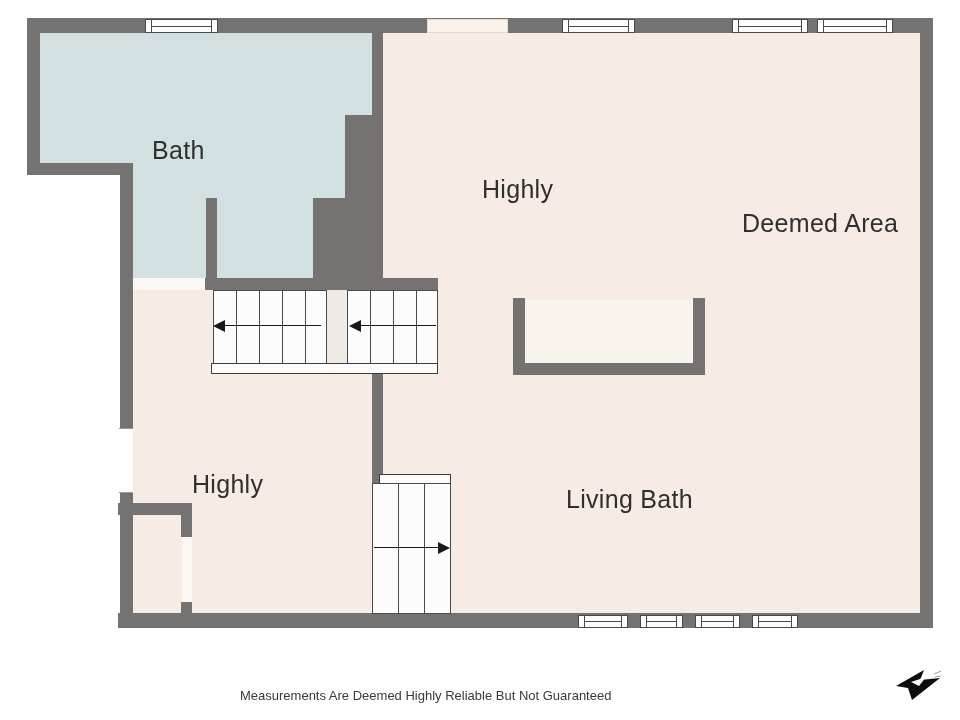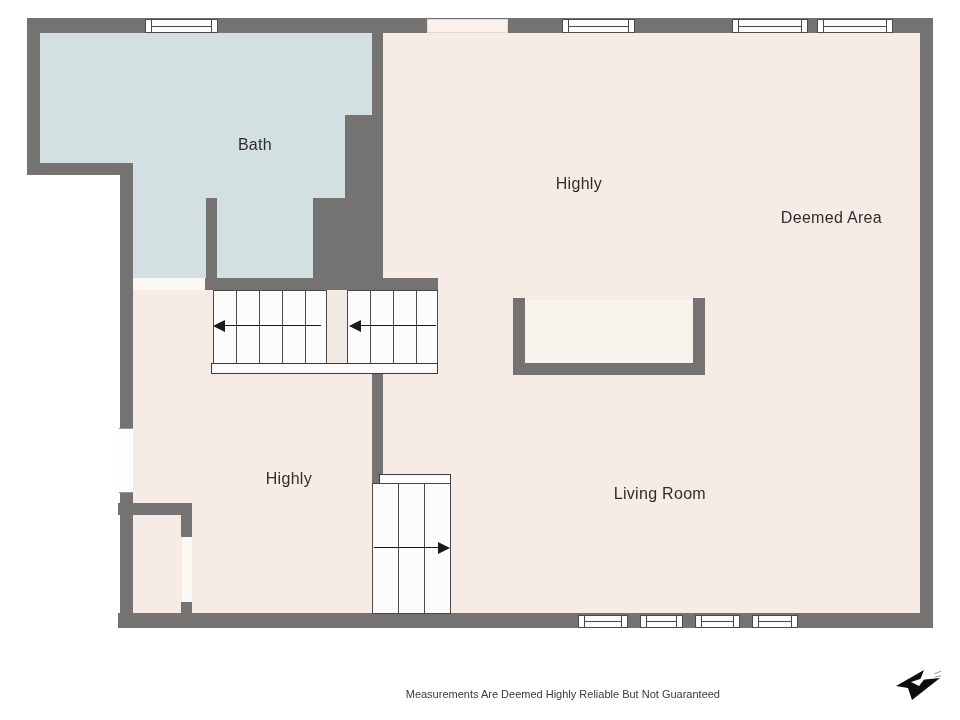--- a/index.html
+++ b/index.html
@@ -27,24 +27,24 @@
   .stairbox{background-color:var(--stair_fill);border:1px solid var(--stair_line);}
   .steps-v{background-image:repeating-linear-gradient(to right,transparent 0 22px,var(--stair_line) 22px 23px);}
   .steps-v-wide{background-image:repeating-linear-gradient(to right,transparent 0 25px,var(--stair_line) 25px 26px);}
   .divider{background:var(--divider_fill);border-left:1px solid var(--stair_line);border-right:1px solid var(--stair_line);}
   .rail{background:var(--stair_fill);border:1px solid #3c3c3c;}
   .arrow-line{position:absolute;top:5px;border-top:1.5px solid #1a1a1a;}
   .tri-l{position:absolute;left:0;top:0;width:0;height:0;
     border-top:6px solid transparent;border-bottom:6px solid transparent;border-right:12px solid #1a1a1a;}
   .tri-r{position:absolute;right:0;top:0;width:0;height:0;
     border-top:6px solid transparent;border-bottom:6px solid transparent;border-left:12px solid #1a1a1a;}
-  .room-label{position:absolute;color:var(--label_text);font-size:16px;text-align:right;
+  .room-label{position:absolute;color:var(--label_text);font-size:25px;text-align:left;
     letter-spacing:.3px;white-space:nowrap;}
-  .disclaimer{position:absolute;left:240px;width:480px;top:688px;text-align:right;
-    font-size:11px;color:var(--disclaimer_text);}
+  .disclaimer{position:absolute;left:240px;width:480px;top:688px;text-align:left;
+    font-size:13px;color:var(--disclaimer_text);}
 </style>
 </head>
 <body>
 
 <div id="plan">
 
   <div class="abs floor" style="left:383px;top:33px;width:537px;height:580px;"></div>
   <div class="abs floor" style="left:133px;top:290px;width:787px;height:323px;"></div>
   <div class="abs floor" style="left:213px;top:613px;width:84px;height:15px;"></div>
 
@@ -110,21 +110,21 @@
   <div class="abs stairbox steps-v-wide" style="left:372px;top:483px;width:77px;height:129px;"></div>
   <div class="abs" style="left:374px;top:542px;width:76px;height:12px;">
     <span class="arrow-line" style="left:0;right:10px;"></span>
     <span class="tri-r"></span>
   </div>
 
   <div class="room-label" style="left:152px;top:136px;width:120px;">Bath</div>
   <div class="room-label" style="left:482px;top:175px;width:120px;">Highly</div>
   <div class="room-label" style="left:742px;top:209px;width:140px;">Deemed Area</div>
   <div class="room-label" style="left:192px;top:470px;width:120px;">Highly</div>
-  <div class="room-label" style="left:566px;top:485px;width:140px;">Living Room</div>
+  <div class="room-label" style="left:566px;top:485px;width:140px;">Living Bath</div>
 
   <div class="disclaimer">Measurements Are Deemed Highly Reliable But Not Guaranteed</div>
 
   <svg class="abs" style="left:890px;top:666px;" width="56" height="38" viewBox="0 0 56 38">
     <path d="M6 20 L34 4 L30 14 L50 12 L22 34 L18 22 Z" fill="var(--logo)"></path>
     <path d="M21 16 L36 11 L29 20 Z" fill="#ffffff"></path>
     <path d="M44 8 l7 -3 M45 11 l6 -1" stroke="#9a9a9a" stroke-width="1" fill="none"></path>
   </svg>
 
 </div>

